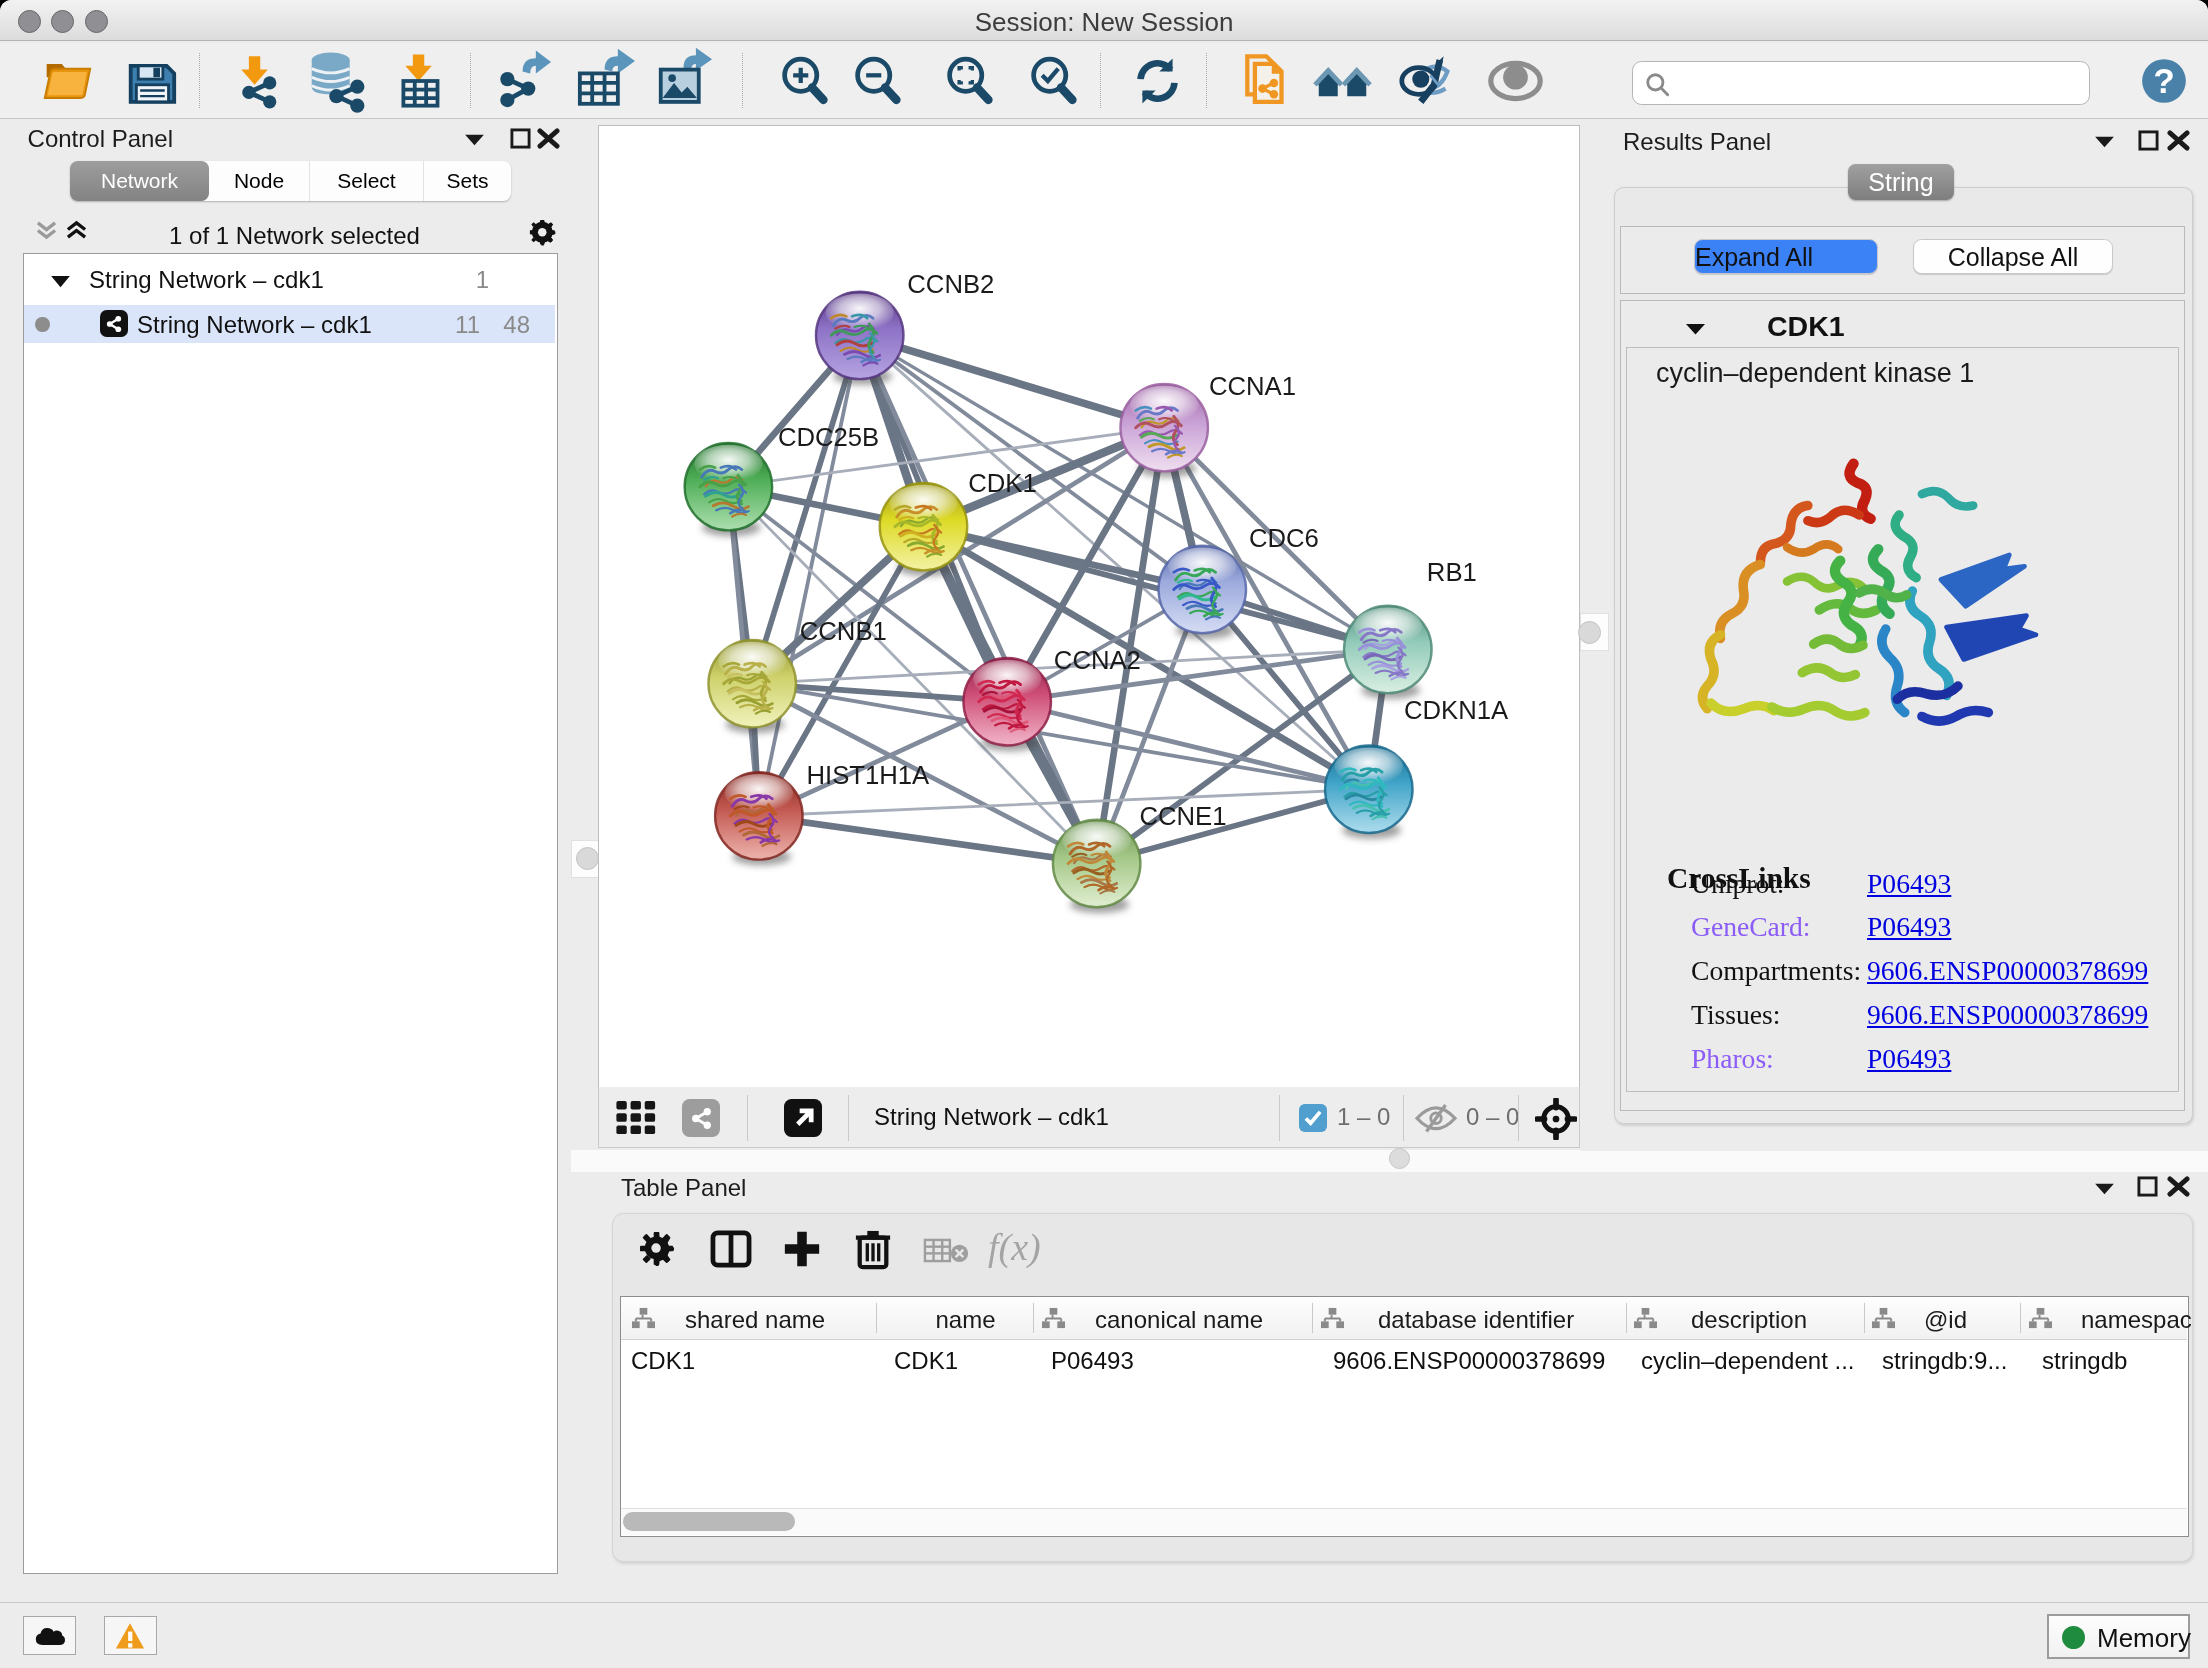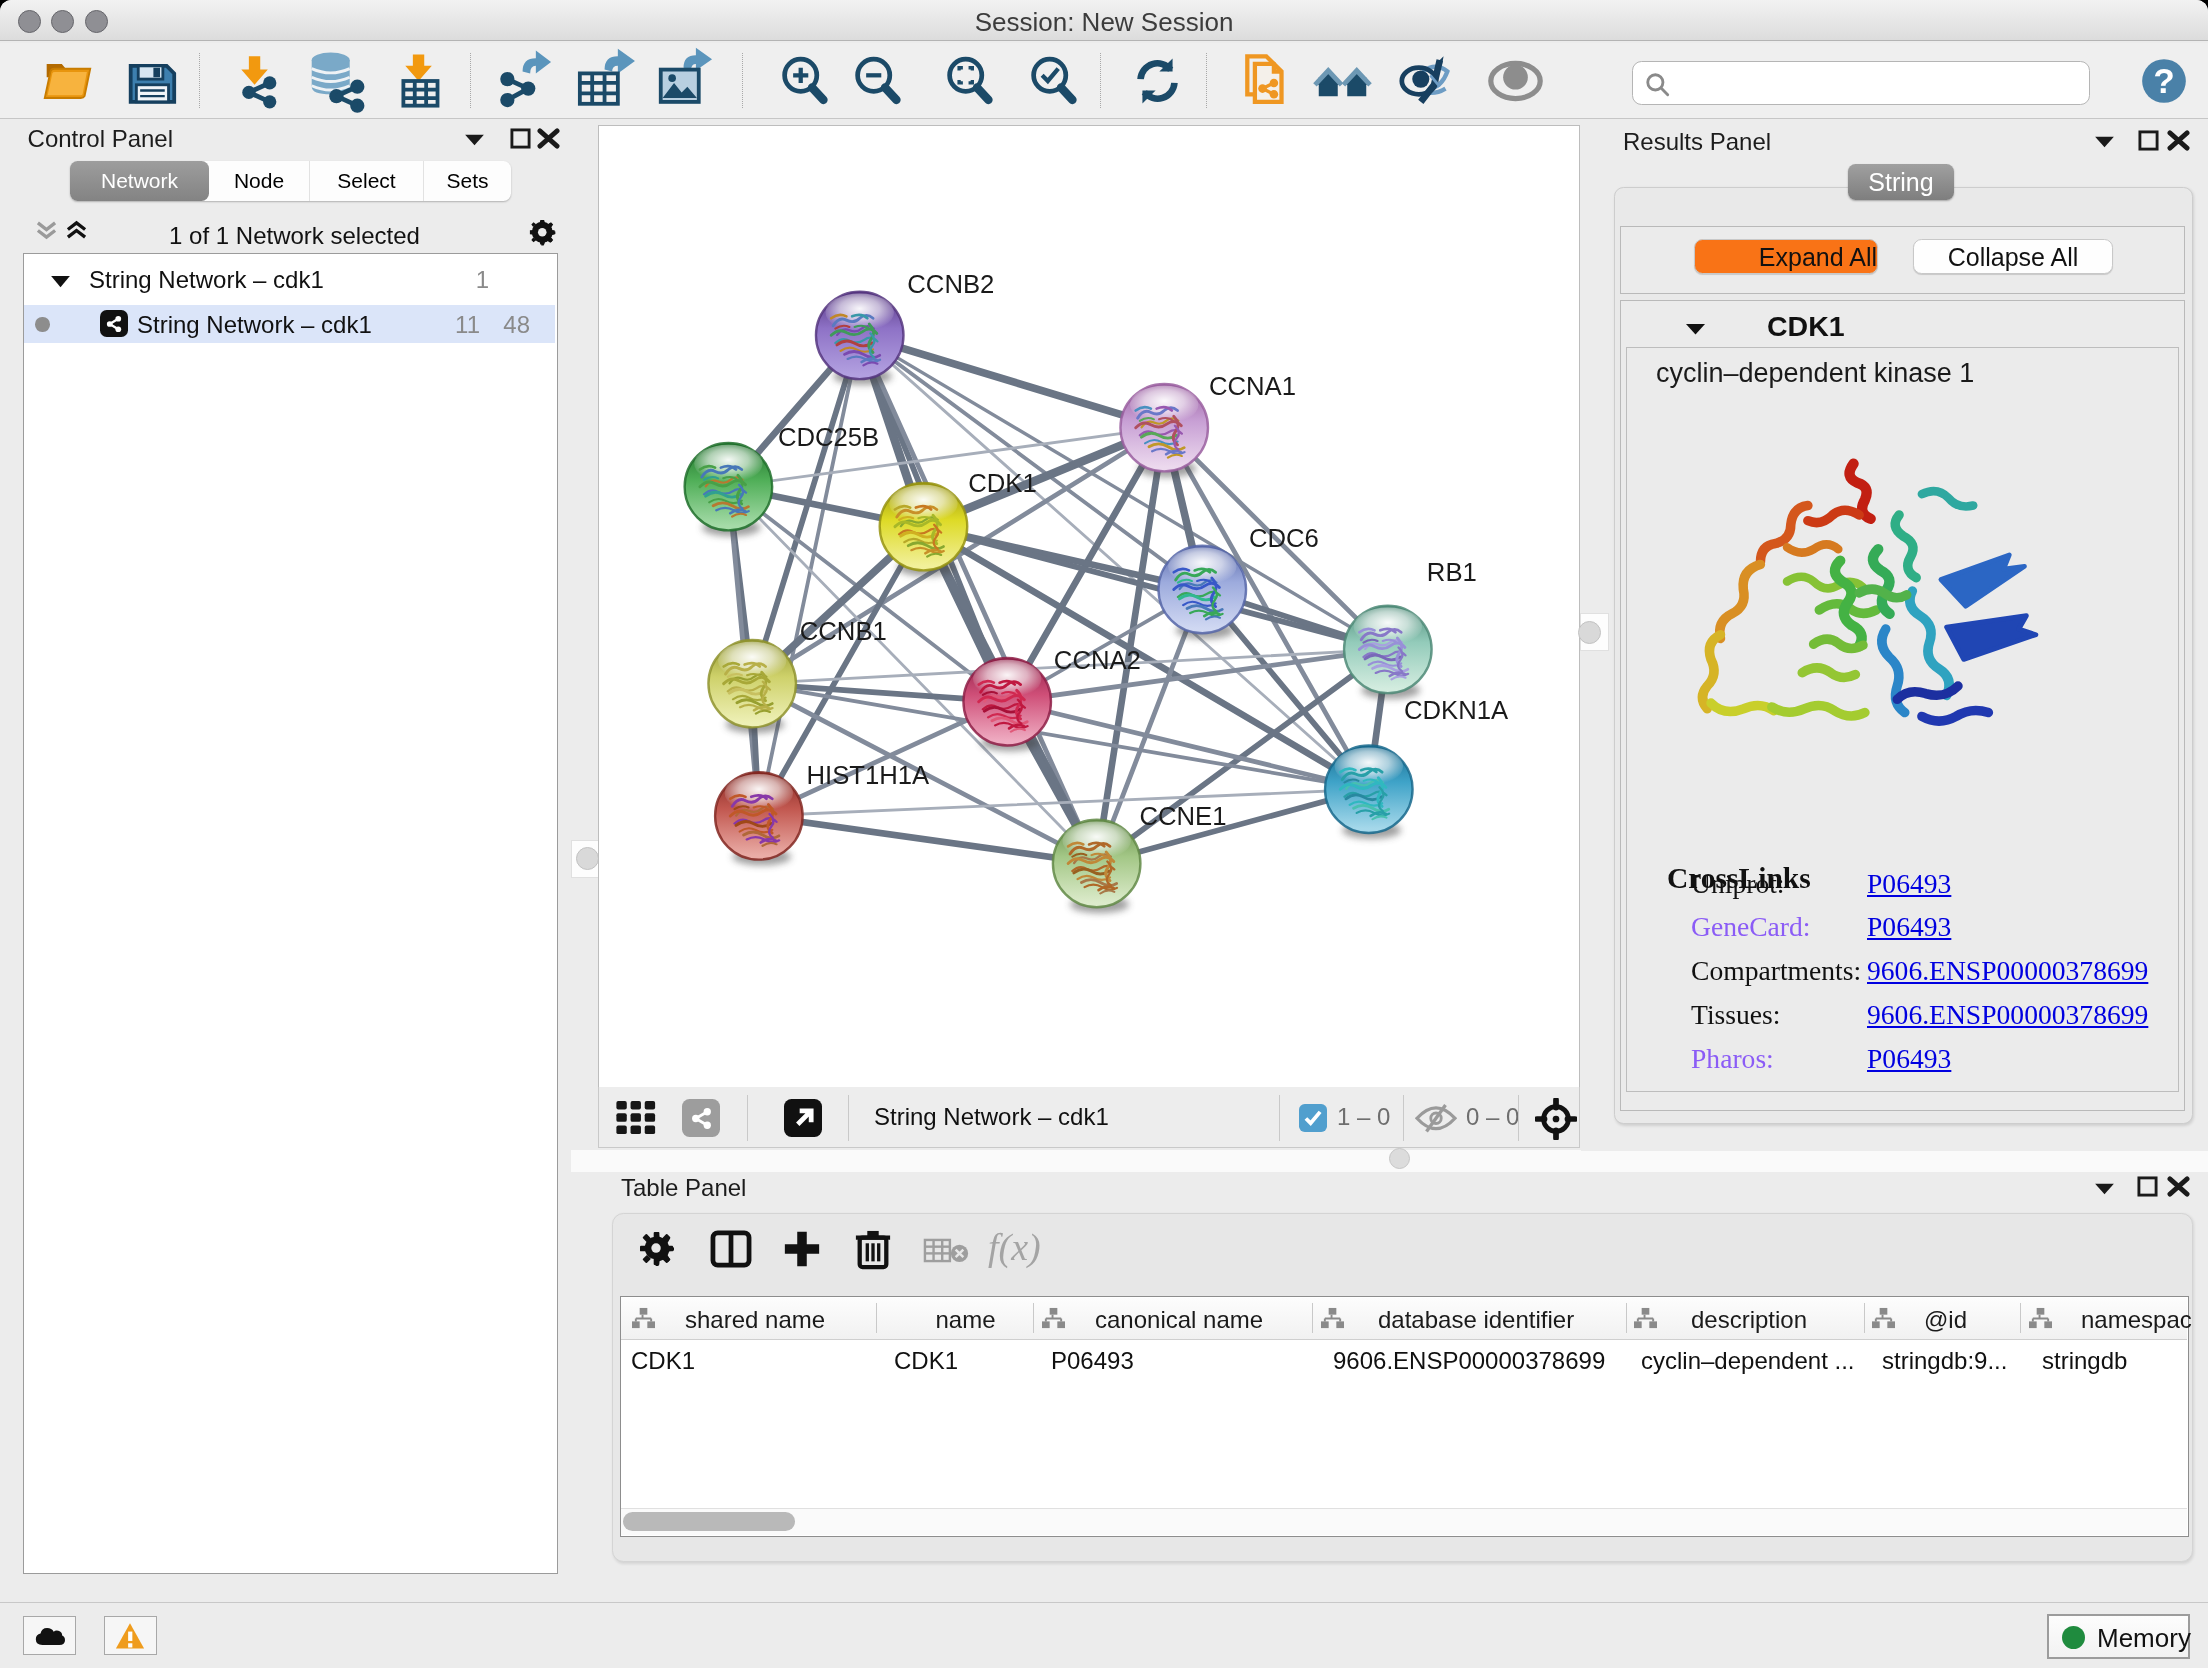--- a/index.html
+++ b/index.html
@@ -772,22 +772,22 @@
       <path d="M3 3 L21 19 M21 3 L3 19" stroke="#1a1a1a" stroke-width="5" stroke-linecap="round"></path>
     </svg>
 
     <div class="abs" style="left:33px; top:67px; width:579px; height:937px; background:#e9e9e9;
       border:1.9px solid #cdcdcd; border-radius:9.5px; box-shadow:1px 1.9px 2.9px rgba(0,0,0,0.12);"></div>
     <div class="abs" style="left:267px; top:44px; width:106px; height:36px; border-radius:7.6px;
       background:linear-gradient(#a0a0a0,#7e7e7e); color:#fff; font-size:25px; text-align:center;
       line-height:36px; box-shadow:0 1px 1.9px rgba(0,0,0,0.3);">String</div>
 
     <div class="abs" style="left:39px; top:106px; width:565px; height:68px; border:1.9px solid #b9b9b9; background:#ebebeb;"></div>
-    <div class="abs" style="left:113px; top:119px; width:184px; height:35px; background:#f97316; border:1.4px solid #c8c8c8;
-      border-radius:8.6px; font-size:25px; color:#111; text-align:right; line-height:34px; box-shadow:0 1px 1px rgba(0,0,0,0.15);">Expand All</div>
+    <div class="abs" style="left:113px; top:119px; width:184px; height:35px; background:#3b82f6; border:1.4px solid #c8c8c8;
+      border-radius:8.6px; font-size:25px; color:#111; text-align:left; line-height:34px; box-shadow:0 1px 1px rgba(0,0,0,0.15);">Expand All</div>
     <div class="abs" style="left:332px; top:119px; width:200px; height:35px; background:#fefefe; border:1.4px solid #c8c8c8;
       border-radius:8.6px; font-size:25px; color:#111; text-align:center; line-height:34px; box-shadow:0 1px 1px rgba(0,0,0,0.15);">Collapse All</div>
 
     <div class="abs" style="left:39px; top:180px; width:565px; height:811px; border:1.9px solid #b9b9b9; background:#ebebeb;"></div>
     <svg class="abs" style="left:104px; top:202px;" width="21" height="14.3" viewBox="0 0 22 15">
       <path d="M1 2 L21 2 L11 13 Z" fill="#111"></path>
     </svg>
     <div class="abs" style="left:186px; top:190px; font-size:28.5px; font-weight:bold; color:#111;">CDK1</div>
 
     <div class="abs" style="left:45px; top:227px; width:553px; height:745px; border:1.4px solid #bdbdbd; background:#ebebeb;"></div>

